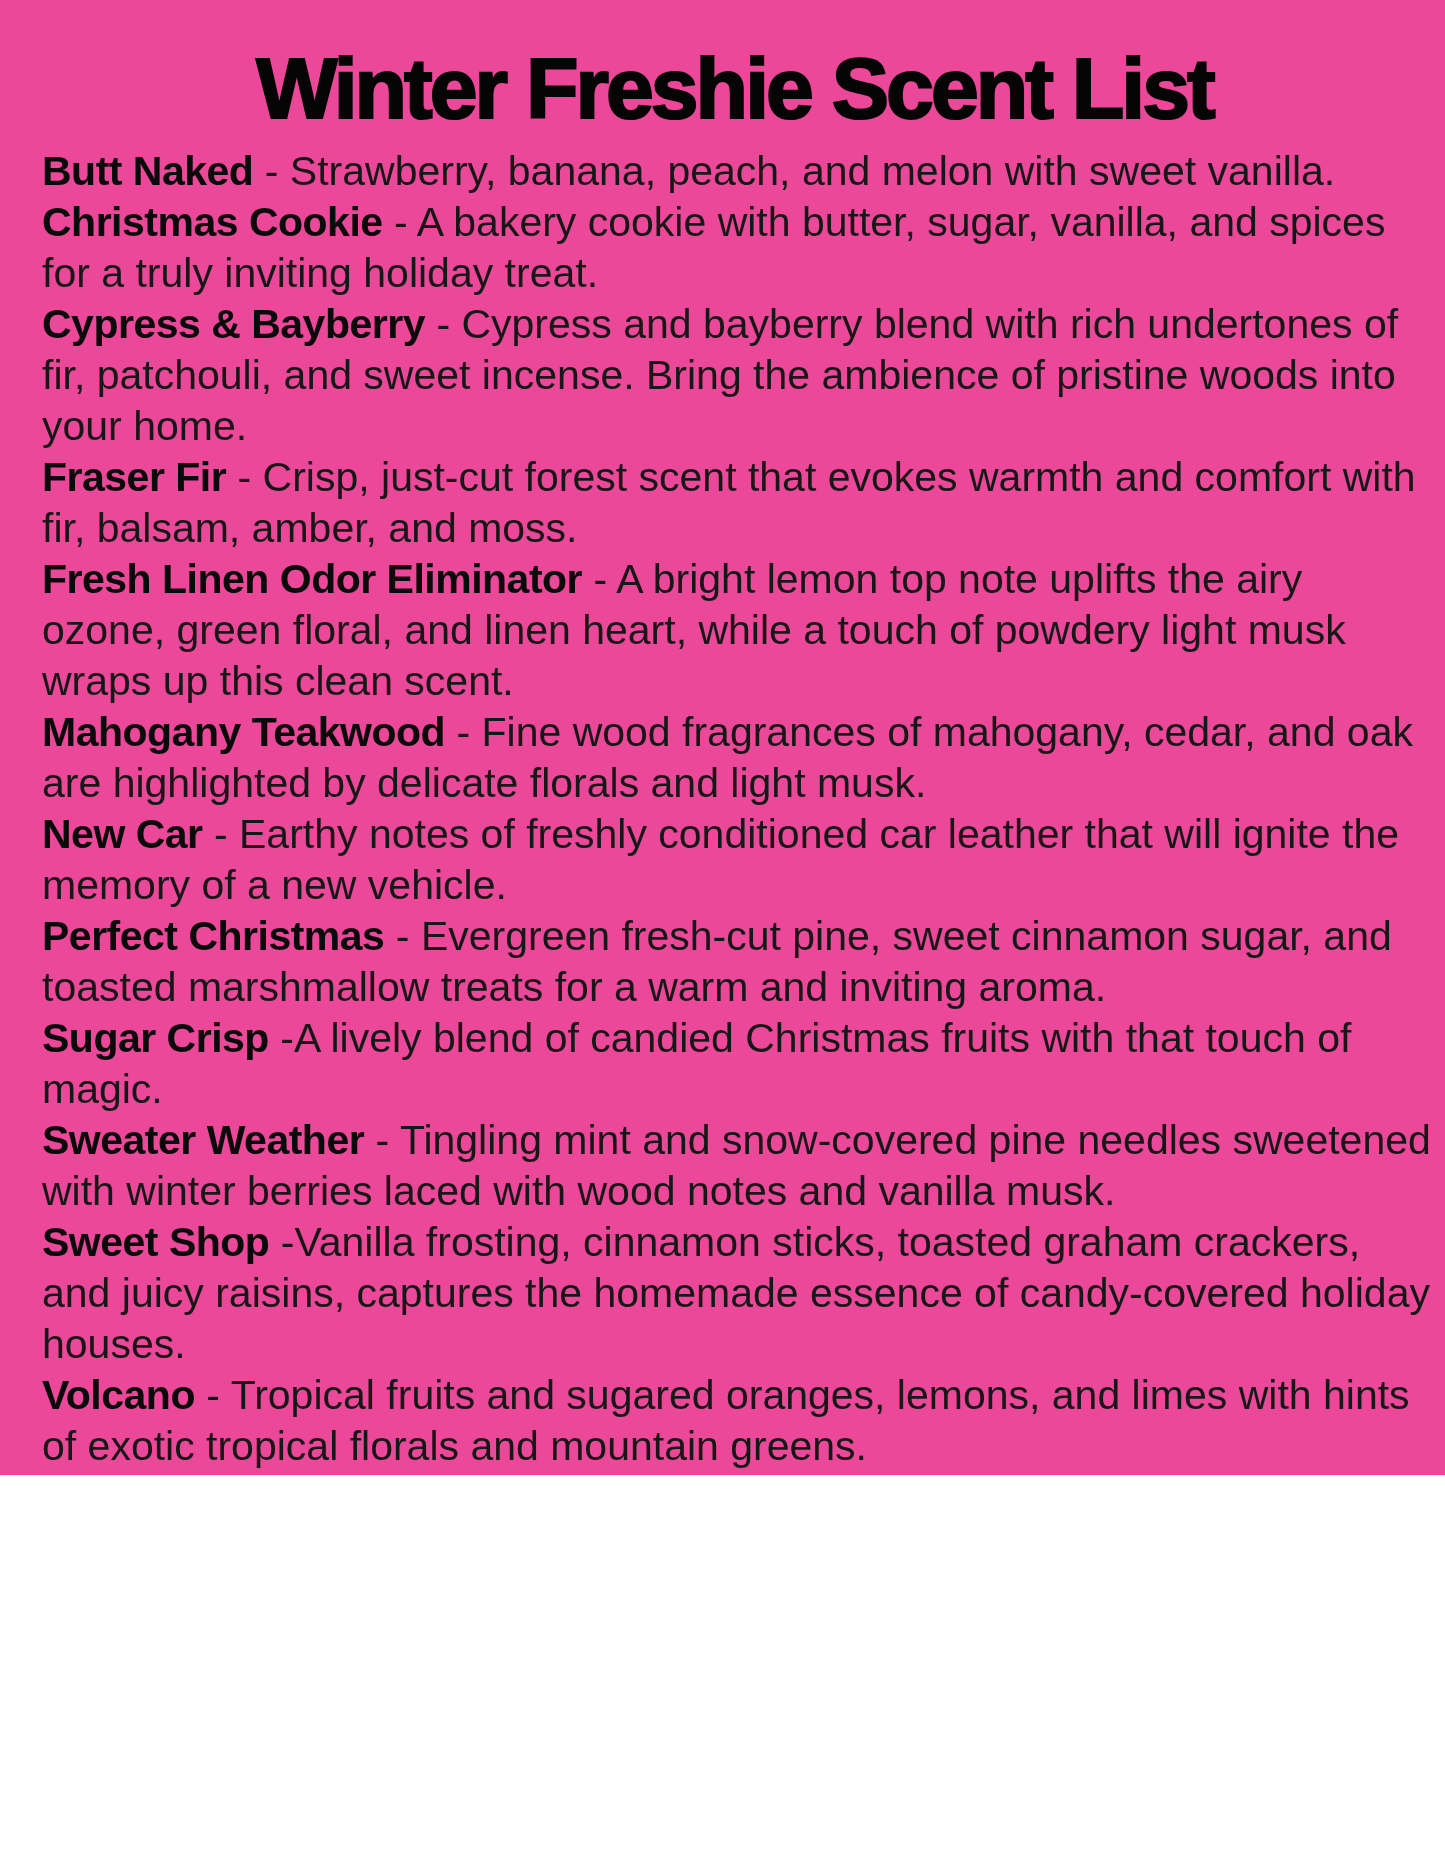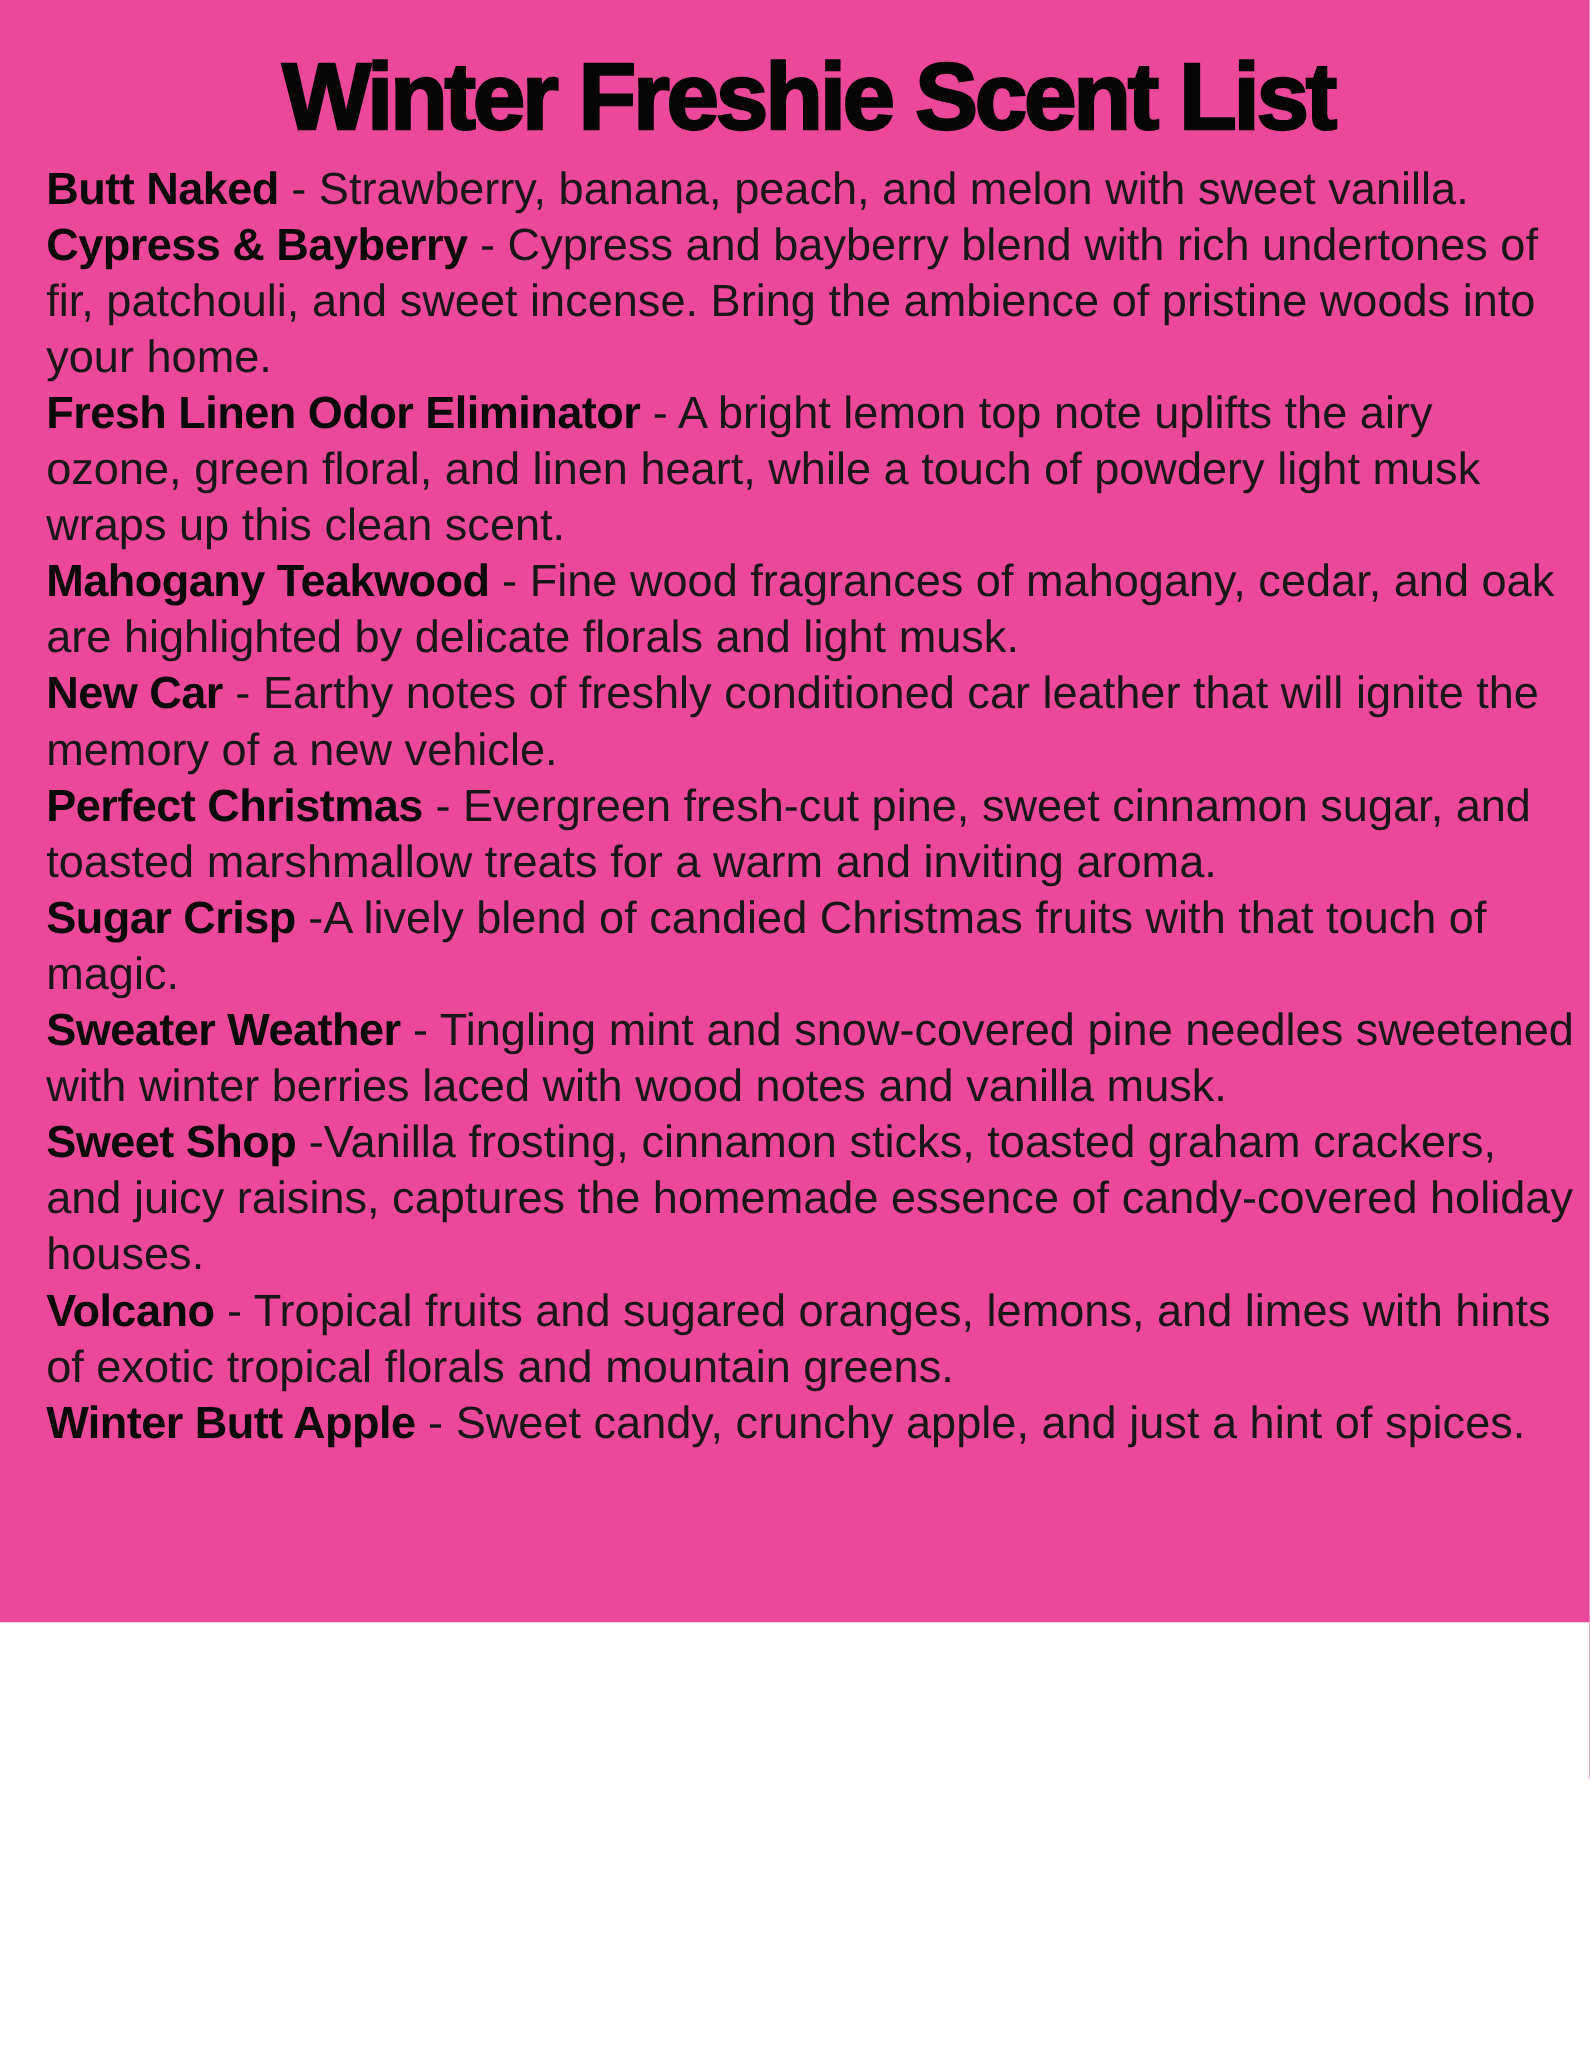--- a/index.html
+++ b/index.html
@@ -50,21 +50,23 @@
     font-weight: normal;
   }
 </style>
 </head>
 <body>
 
 <div class="page">
   <h1 class="page-title">Winter Freshie Scent List</h1>
   <div class="scent-list">
       <div class="scent-entry"><span class="scent-name">Butt Naked</span><span class="scent-separator"> - </span><span class="scent-description">Strawberry, banana, peach, and melon with sweet vanilla.</span></div>
+      <div class="scent-entry"><span class="scent-name">Christmas Cookie</span><span class="scent-separator"> - </span><span class="scent-description">A bakery cookie with butter, sugar, vanilla, and spices for a truly inviting holiday treat.</span></div>
       <div class="scent-entry"><span class="scent-name">Cypress &amp; Bayberry</span><span class="scent-separator"> - </span><span class="scent-description">Cypress and bayberry blend with rich undertones of fir, patchouli, and sweet incense. Bring the ambience of pristine woods into your home.</span></div>
+      <div class="scent-entry"><span class="scent-name">Fraser Fir</span><span class="scent-separator"> - </span><span class="scent-description">Crisp, just-cut forest scent that evokes warmth and comfort with fir, balsam, amber, and moss.</span></div>
       <div class="scent-entry"><span class="scent-name">Fresh Linen Odor Eliminator</span><span class="scent-separator"> - </span><span class="scent-description">A bright lemon top note uplifts the airy ozone, green floral, and linen heart, while a touch of powdery light musk wraps up this clean scent.</span></div>
       <div class="scent-entry"><span class="scent-name">Mahogany Teakwood</span><span class="scent-separator"> - </span><span class="scent-description">Fine wood fragrances of mahogany, cedar, and oak are highlighted by delicate florals and light musk.</span></div>
       <div class="scent-entry"><span class="scent-name">New Car</span><span class="scent-separator"> - </span><span class="scent-description">Earthy notes of freshly conditioned car leather that will ignite the memory of a new vehicle.</span></div>
       <div class="scent-entry"><span class="scent-name">Perfect Christmas</span><span class="scent-separator"> - </span><span class="scent-description">Evergreen fresh-cut pine, sweet cinnamon sugar, and toasted marshmallow treats for a warm and inviting aroma.</span></div>
       <div class="scent-entry"><span class="scent-name">Sugar Crisp</span><span class="scent-separator"> -</span><span class="scent-description">A lively blend of candied Christmas fruits with that touch of magic.</span></div>
       <div class="scent-entry"><span class="scent-name">Sweater Weather</span><span class="scent-separator"> - </span><span class="scent-description">Tingling mint and snow-covered pine needles sweetened with winter berries laced with wood notes and vanilla musk.</span></div>
       <div class="scent-entry"><span class="scent-name">Sweet Shop</span><span class="scent-separator"> -</span><span class="scent-description">Vanilla frosting, cinnamon sticks, toasted graham crackers, and juicy raisins, captures the homemade essence of candy-covered holiday houses.</span></div>
       <div class="scent-entry"><span class="scent-name">Volcano</span><span class="scent-separator"> - </span><span class="scent-description">Tropical fruits and sugared oranges, lemons, and limes with hints of exotic tropical florals and mountain greens.</span></div>
       <div class="scent-entry"><span class="scent-name">Winter Butt Apple</span><span class="scent-separator"> - </span><span class="scent-description">Sweet candy, crunchy apple, and just a hint of spices.</span></div>
     </div>

